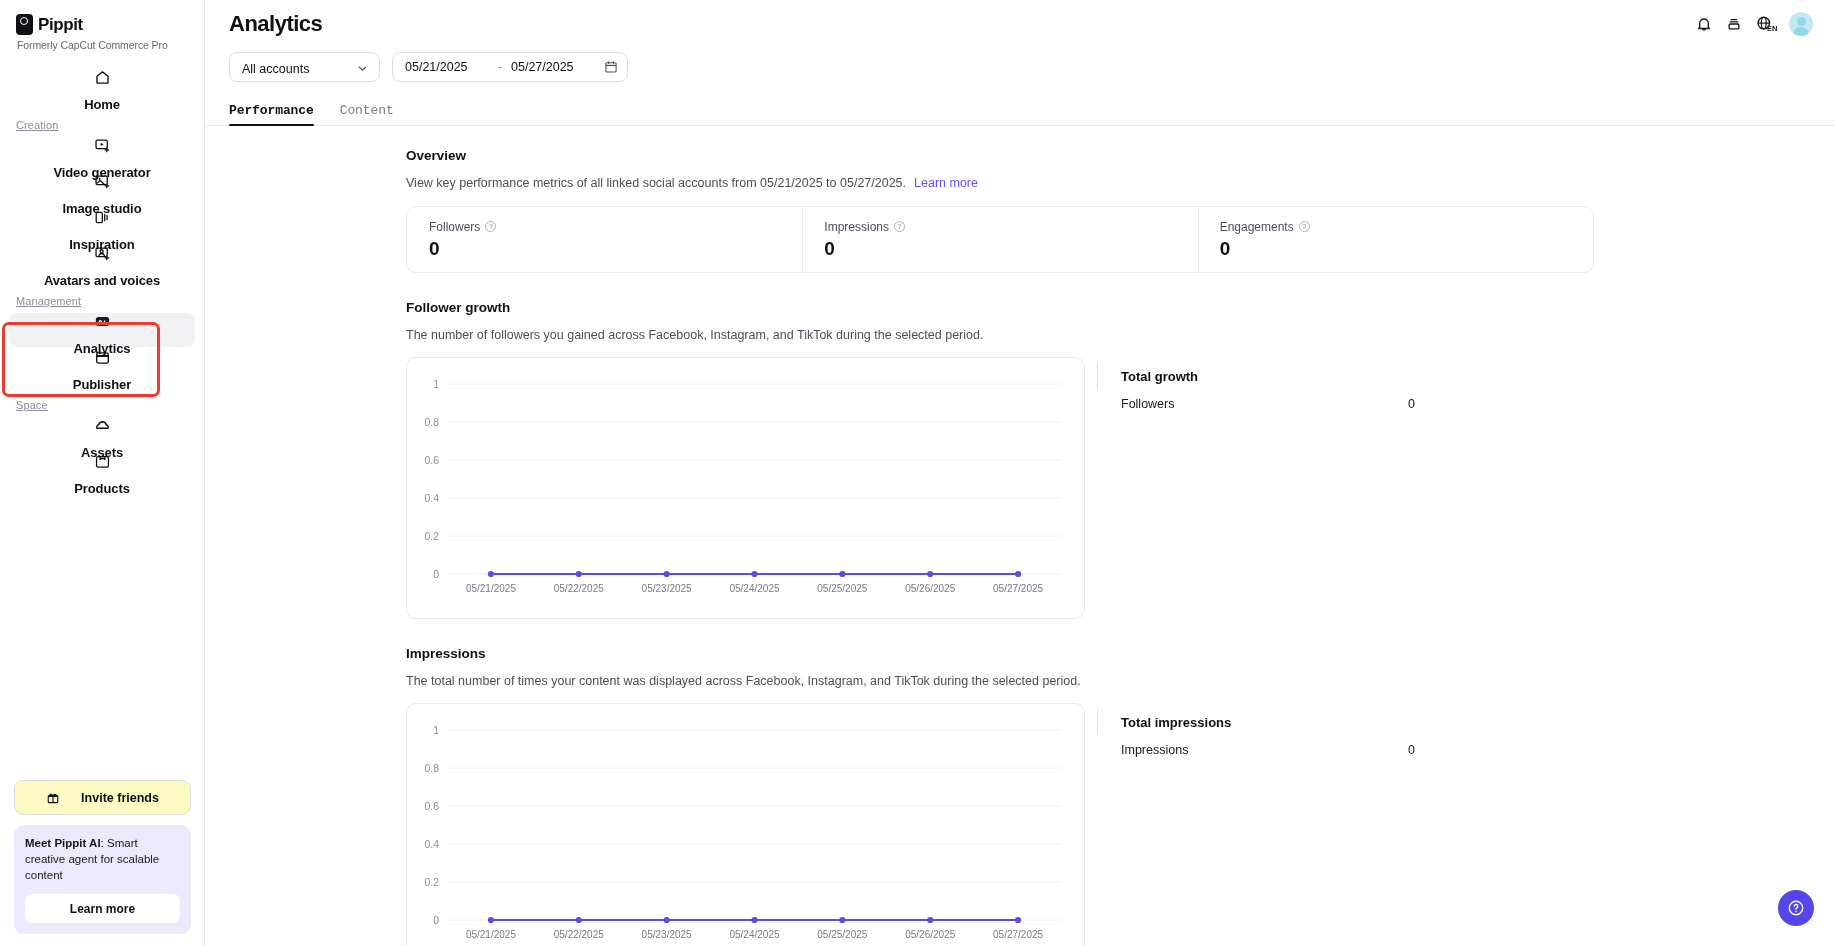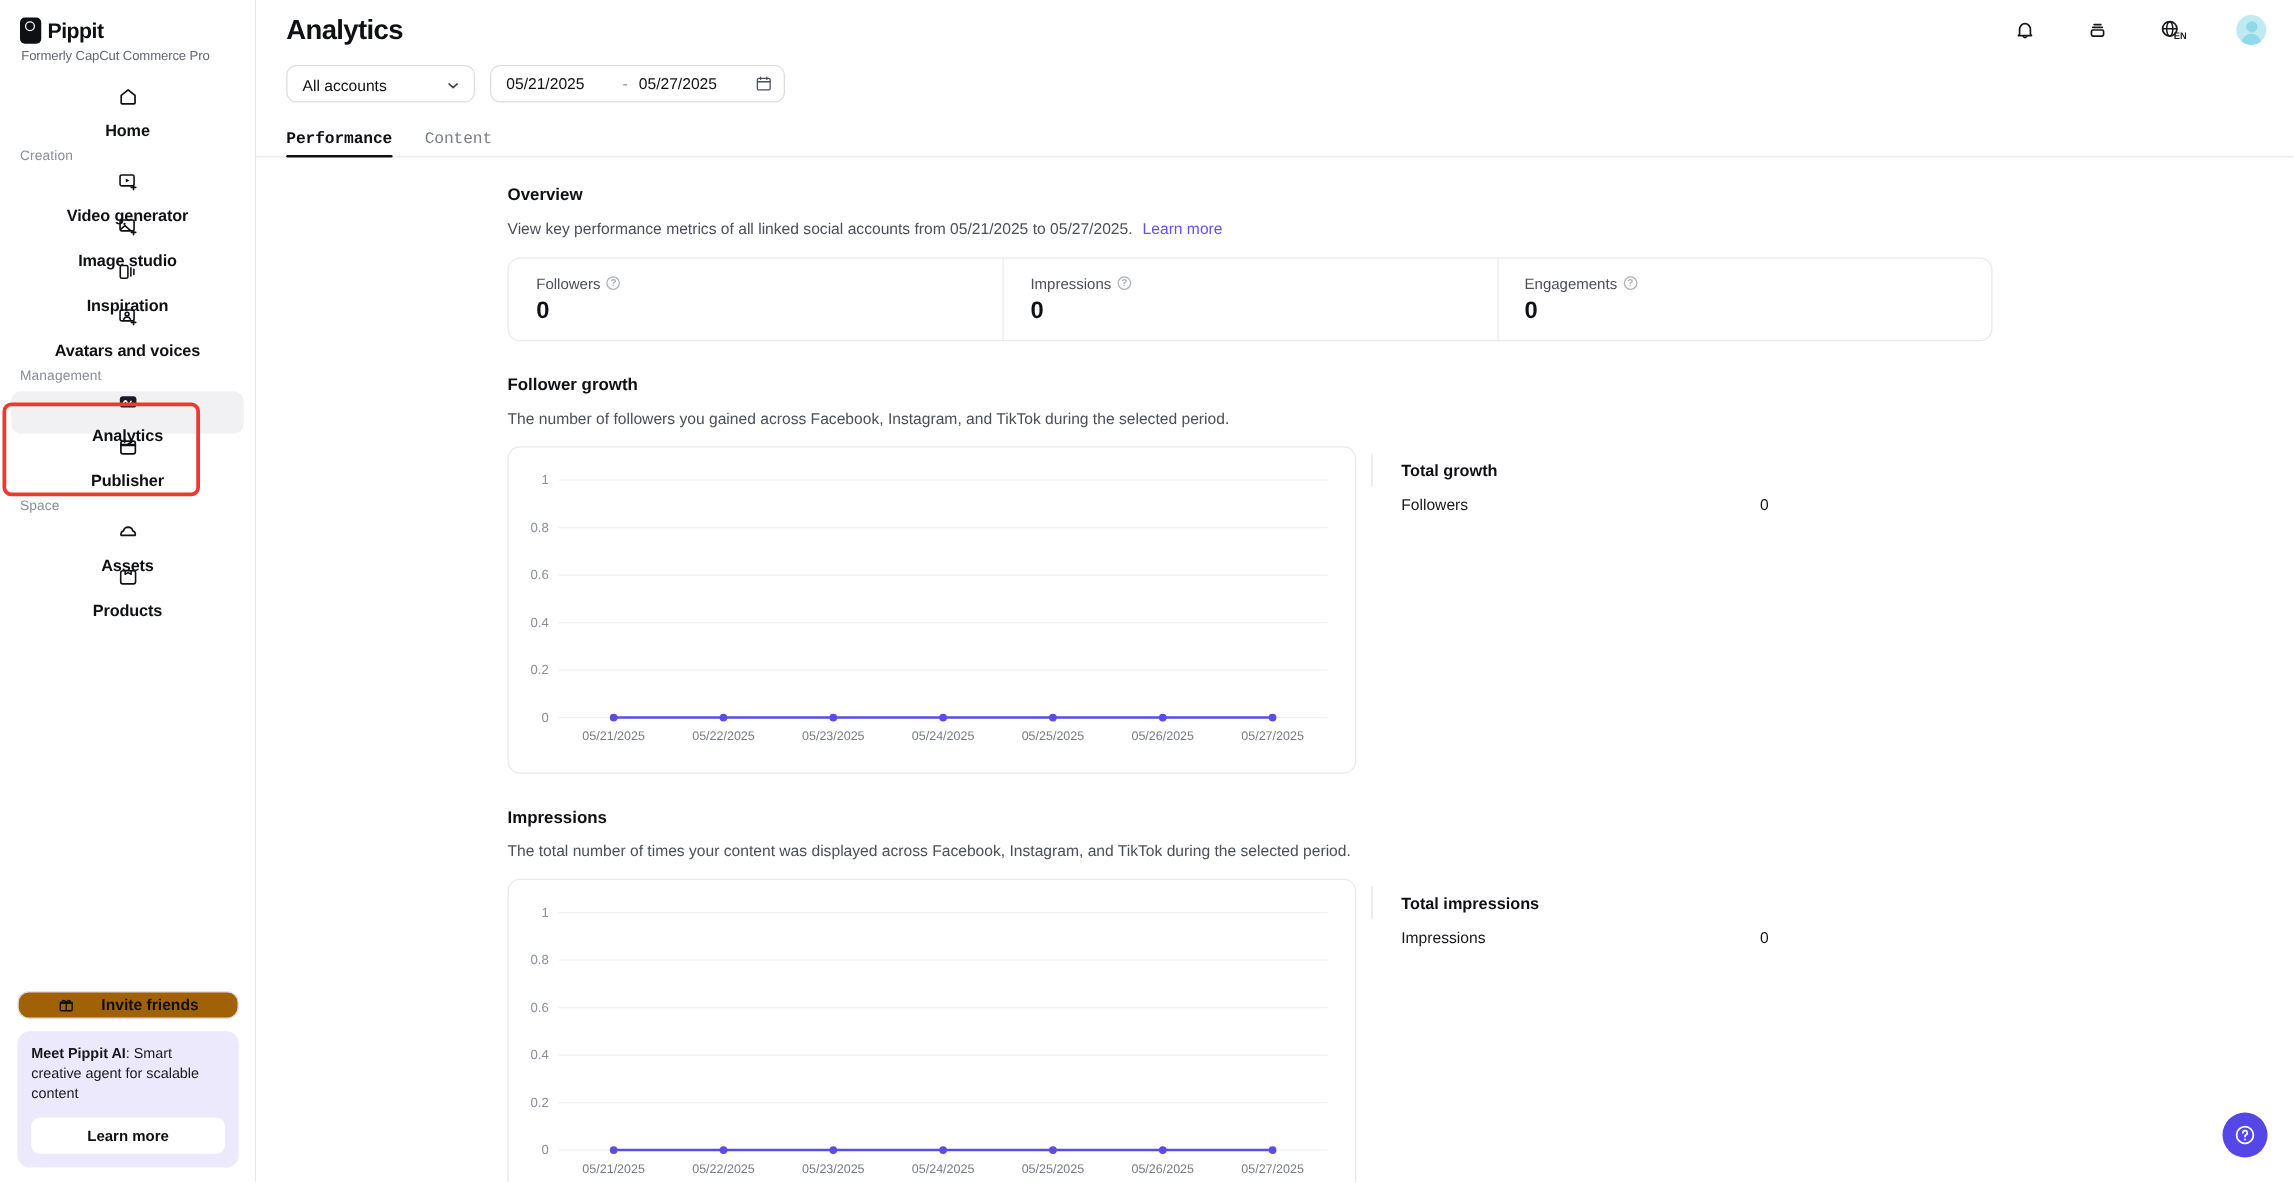--- a/index.html
+++ b/index.html
@@ -30,39 +30,39 @@
     content: ""; position: absolute; left: 4px; top: 3px;
     width: 6px; height: 6px; border-radius: 50%;
     border: 1.6px solid #fff;
   }
   .brand-name { font-size: 17px; font-weight: 700; letter-spacing: -0.4px; color: #0f1014; }
   .brand-sub { font-size: 10.5px; color: #646873; margin: 4px 0 12px 1px; letter-spacing: -0.1px; }
 
   .nav { margin-top: 18px; }
   .nav-section-label {
     font-size: 11px; color: #8a8e99; padding: 0 0 0 16px;
-    margin: 16px 0 6px 0; letter-spacing: 0.1px;
+    margin: 16px 0 6px 0; letter-spacing: 0.1px; text-decoration: underline;
   }
   .nav-item {
     display: flex; align-items: center; gap: 11px;
     height: 34px; margin: 2px 9px; padding: 0 8px;
     border-radius: 8px; cursor: pointer;
     font-size: 13px; font-weight: 700; color: #0f1014;
     letter-spacing: -0.1px;
     flex-direction: column;
   }
   .nav-item.active { background: #f1f1f3; }
   .nav-icon { width: 17px; height: 17px; flex: 0 0 17px; display: block; }
 
   .sb-bottom { position: absolute; left: 0; bottom: 0; width: 205px; padding: 0 14px 12px; }
   .invite-btn {
     display: flex; align-items: center; justify-content: center; gap: 21px;
-    height: 22px; border: 1px solid #dcdce1; border-radius: 9px;
+    height: 35px; border: 1px solid #dcdce1; border-radius: 9px;
     font-size: 12.5px; font-weight: 700; color: #0f1014; cursor: pointer;
-    background: #a16207;
+    background: #fef9c3;
   }
   .promo {
     margin-top: 10px; background: #ece9fd; border-radius: 10px;
     padding: 11px 11px 11px;
   }
   .promo-text { font-size: 11.5px; line-height: 1.38; color: #17181c; }
   .promo-text b { font-weight: 700; }
   .promo-btn {
     margin-top: 10px; height: 29px; background: #fff; border-radius: 7px;
     display: flex; align-items: center; justify-content: center;
@@ -76,21 +76,21 @@
   }
 
   
   .main { flex: 1 1 auto; position: relative; height: 946px; overflow: hidden; background:#fff; }
 
   .topbar {
     height: 48px; display: flex; align-items: center; justify-content: space-between;
     padding: 0 22px 0 24px;
   }
   .page-title { font-size: 22px; font-weight: 700; letter-spacing: -0.5px; color: #0f1014; }
-  .top-actions { display: flex; align-items: center; gap: 40px; }
+  .top-actions { display: flex; align-items: center; gap: 12px; }
   .top-icon { cursor: pointer; display: flex; align-items: center; }
   .avatar {
     width: 24px; height: 24px; border-radius: 50%; background: #bfeaf2;
     position: relative; overflow: hidden; cursor: pointer;
   }
   .avatar::before {
     content: ""; position: absolute; left: 7.5px; top: 4.5px;
     width: 9px; height: 9px; border-radius: 50%; background: #8fd9e8;
   }
   .avatar::after {

